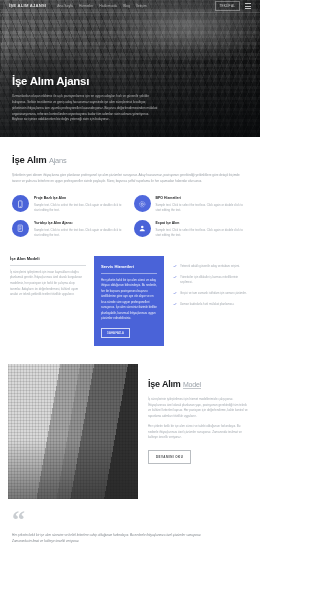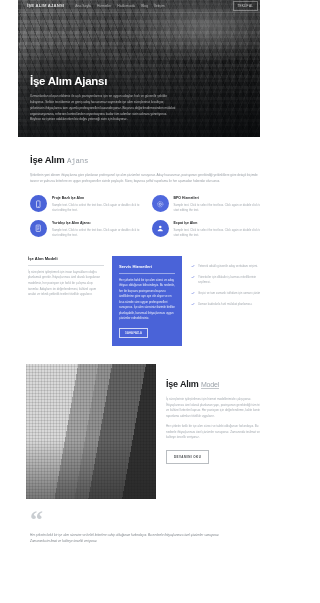--- a/index.html
+++ b/index.html
@@ -5,21 +5,21 @@
   * { margin:0; padding:0; box-sizing:border-box; }
   html,body { width:260px; height:603px; }
   body {
     font-family:"Liberation Sans", sans-serif;
     background:#ffffff;
     color:#333;
     font-size:4px;
     line-height:1.45;
     overflow:hidden;
   }
-  .page { width:260px; height:603px; position:relative;margin-left:18px; }
+  .page { width:260px; height:603px; position:relative; }
 
   
   .hero {
     position:relative;
     width:260px; height:137px;
     overflow:hidden;
     background:#2b2d30;
   }
   .hero-photo {
     position:absolute; inset:0;
@@ -84,21 +84,21 @@
     font-size:3.1px; line-height:1.85; color:rgba(255,255,255,.62);
     max-width:176px;
   }
 
   
   .sec2 { padding:16px 12px 10px; }
   .h2 {
     font-size:9.5px; font-weight:700; color:#1d1f21;
     letter-spacing:-.2px; margin-bottom:6px;
   }
-  .h2 .accent { color:#9aa1a8; font-weight:400; font-size:7.4px;font-family:Liberation Mono, monospace; }
+  .h2 .accent { color:#9aa1a8; font-weight:400; font-size:7.4px; }
   .sec2-lead {
     font-size:3.05px; line-height:1.9; color:#9aa0a6;
     max-width:232px; margin-bottom:11px;
   }
 
   .cards { display:flex; flex-wrap:wrap; gap:7px 7px; }
   .card { width:calc(50% - 3.5px); display:flex; gap:5px; align-items:flex-start; }
   .card-icon {
     flex:0 0 auto;
     width:17px; height:17px; border-radius:50%;

